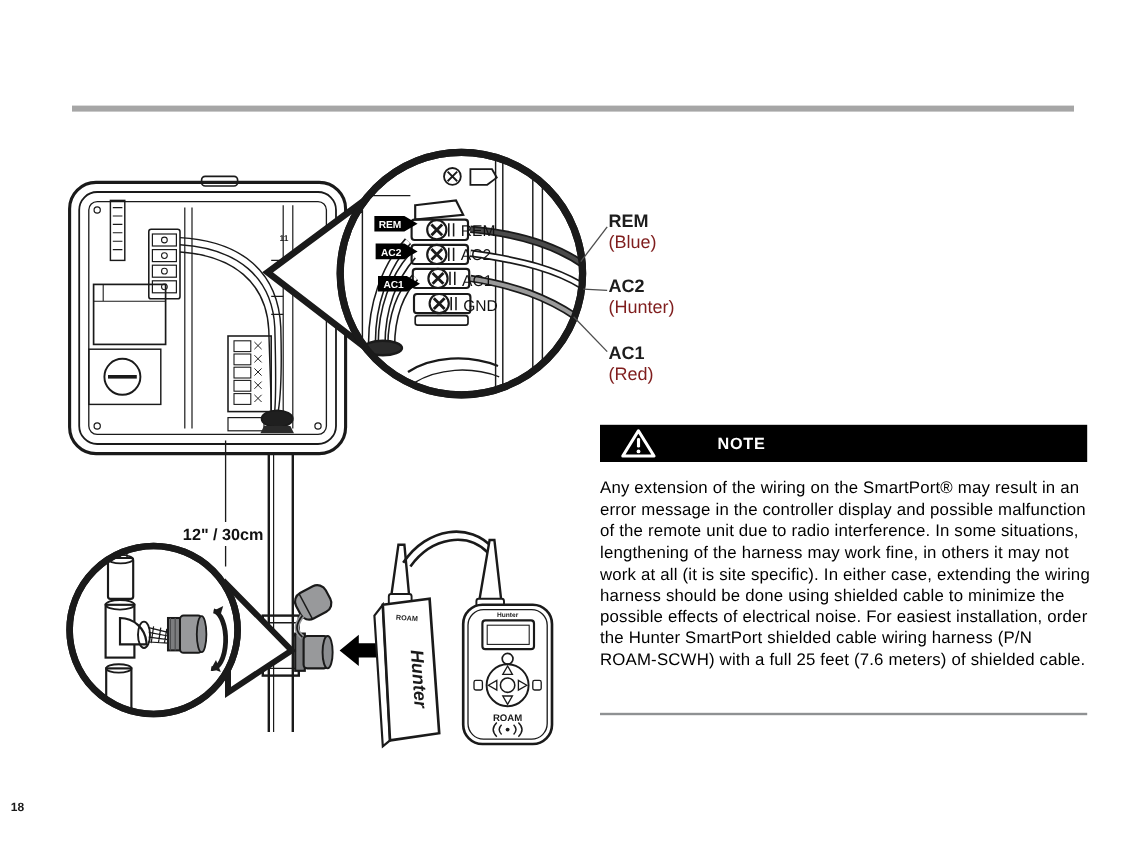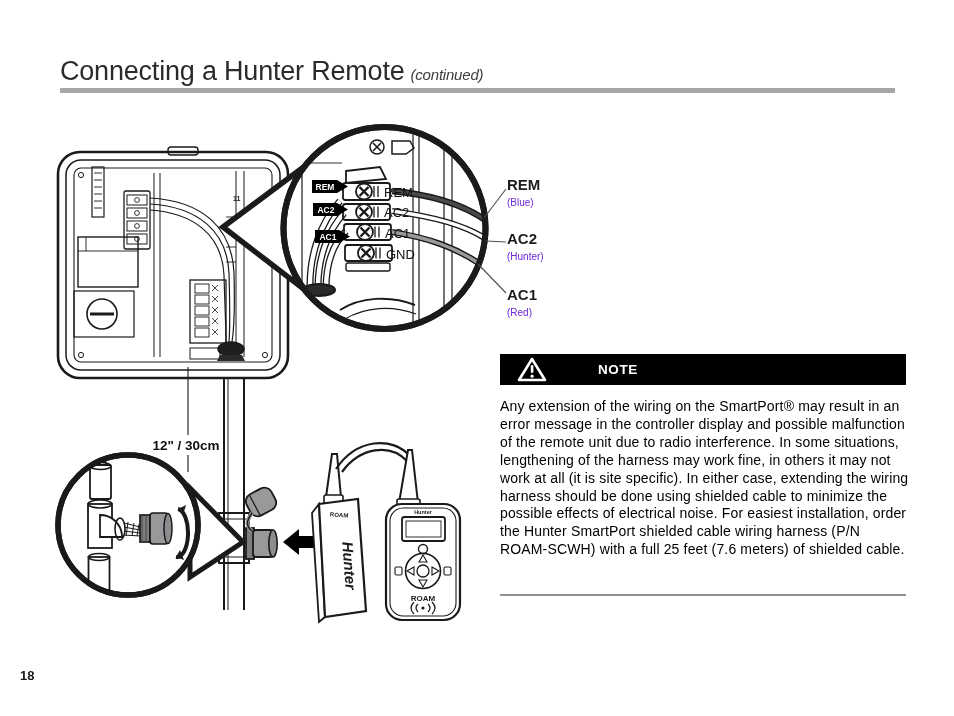--- a/index.html
+++ b/index.html
@@ -12,48 +12,45 @@
            letter-spacing:-0.2px; color:#2b2b2b; white-space:nowrap; }
   .title .continued { font-size:15px; font-style:italic; font-weight:400; color:#3c3c3c; margin-left:6px; }
   .title-rule { position:absolute; left:60px; top:88px; width:835px; height:5px; background:#a6a6a6; }
 
   
   .diagram-wrap { position:absolute; left:40px; top:105px; width:470px; height:552px; }
 
   
   .callout { position:absolute; left:507px; width:90px; }
   .callout .c-name { font-size:15px; font-weight:700; color:#1d1d1d; line-height:18px; }
-  .callout .c-color { font-size:10px; font-weight:400; color:#6d28d9; line-height:18px; }
+  .callout .c-color { font-size:15px; font-weight:400; color:#7f1d1d; line-height:18px; }
   #callout-rem { top:176px; }
   #callout-ac2 { top:230px; }
   #callout-ac1 { top:286px; }
 
   
   .note-bar { position:absolute; left:500px; top:354px; width:406px; height:31px; background:#000;
               display:flex; align-items:center; }
   .note-bar svg { margin-left:16px; }
   .note-bar .note-title { color:#fff; font-size:13.5px; font-weight:700; letter-spacing:0.6px; margin-left:14px;padding-left:36px; }
   .note-body { position:absolute; left:500px; top:398px; width:409px; font-size:14px; line-height:17.9px;
                color:#000000; letter-spacing:0.15px; }
   .note-rule { position:absolute; left:500px; top:594px; width:406px; height:2px; background:#8f9193; }
 
   
-  .page-number { position:absolute; left:20px; top:668px; font-size:13px; font-weight:700; color:#1a1a1a; }
+  .page-number { position:absolute; left:9px; top:668px; font-size:10px; font-weight:700; color:#1a1a1a; }
 
   
   .ln { fill:none; stroke:#1a1a1a; }
 </style>
 </head>
 <body>
 
 <div class="page">
 
-  <div class="title">
-    <span>Connecting a Hunter Remote</span><span class="continued">(continued)</span>
-  </div>
   <div class="title-rule"></div>
 
   <div class="diagram-wrap">
   <svg width="470" height="552" viewBox="0 0 470 552">
     <defs>
       <clipPath id="magTop">
             <circle cx="344.5" cy="123" r="99"></circle>
           </clipPath>
       <clipPath id="magLow">
             <circle cx="88" cy="420" r="70"></circle>

